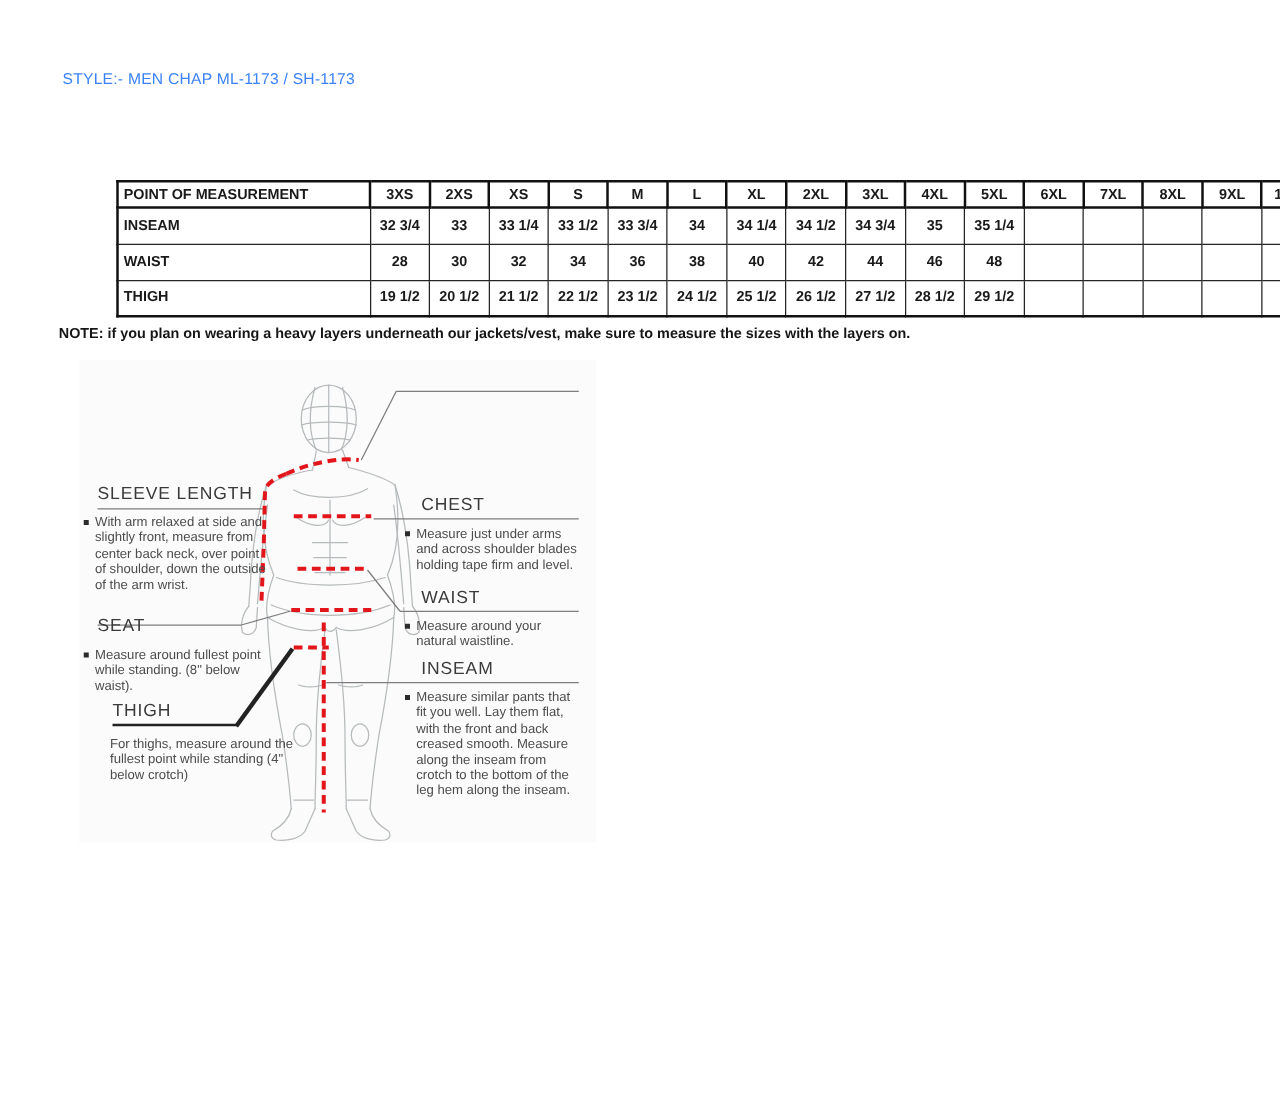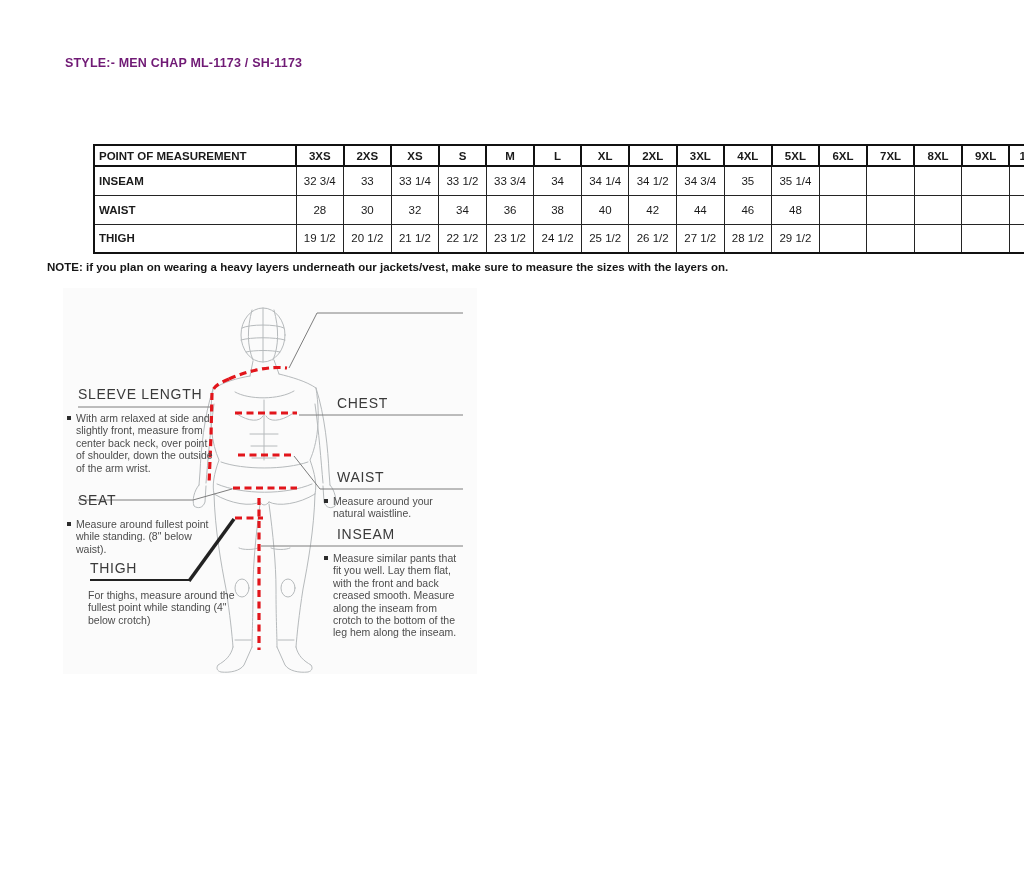--- a/index.html
+++ b/index.html
@@ -1,32 +1,32 @@
 <!DOCTYPE html>
 <html><head>
 <meta charset="utf-8">
 <style>
   * { box-sizing: border-box; margin: 0; padding: 0; }
   html, body { width: 1024px; height: 876px; background: #ffffff;
     font-family: "Liberation Sans", sans-serif; color: #1a1a1a; }
   body { position: relative; overflow: hidden; }
 
-  .doc-title { position: absolute; left: 65px; top: 56px;
-    font-size: 12.5px; font-weight: bold; letter-spacing: .2px; color: #701a75; }
+  .doc-title { position: absolute; left: 50px; top: 56px;
+    font-size: 12.5px; font-weight: normal; letter-spacing: .2px; color: #3b82f6; }
 
   .table-wrap { position: absolute; left: 45px; top: 144px; width: 1013px; padding-left: 48px; }
   table.size-table { border-collapse: collapse; table-layout: fixed; width: 100%;
     border: 2px solid #111; }
   table.size-table th, table.size-table td { border: 1px solid #242424; overflow: hidden; }
   table.size-table thead th { border: 2px solid #111; height: 21px;
     font-size: 11.5px; font-weight: bold; }
   table.size-table thead th.poml { text-align: left; padding-left: 4px; width: 202px; }
   table.size-table tbody td { height: 29px; font-size: 11.5px; }
   table.size-table tbody td.rowlabel { font-weight: bold; text-align: left; padding-left: 4px; }
-  table.size-table tbody td.value { font-weight: normal; text-align: center; }
+  table.size-table tbody td.value { font-weight: bold; text-align: center; }
 
   .doc-note { position: absolute; left: 47px; top: 261px;
     font-size: 11.5px; font-weight: bold; color: #161616; text-align: center; }
 
   .diagram { position: absolute; left: 63px; top: 288px; width: 414px; height: 386px;
     background: #fbfbfb; }
   .diagram svg { position: absolute; left: 0; top: 0; }
 
   .d-block { position: absolute; }
   .d-right { left: 261px; width: 143px; }
@@ -208,20 +208,24 @@
       <path d="M175,167 H230"></path>
       <path d="M170,200 H234"></path>
       <path d="M172,230 H200"></path>
       <path d="M196,210 V362"></path>
     </g>
   </svg>
 
 
   <div class="d-block d-right" style="top:106px">
     <div class="d-head">CHEST</div>
+    <div class="para">
+        <span class="bullet"></span>
+      <span class="para-text">Measure just under arms and across shoulder blades holding tape firm and level.</span>
+      </div>
   </div>
 
   <div class="d-block d-right" style="top:180px">
     <div class="d-head">WAIST</div>
     <div class="para">
         <span class="bullet"></span>
       <span class="para-text">Measure around your natural waistline.</span>
       </div>
   </div>
 

